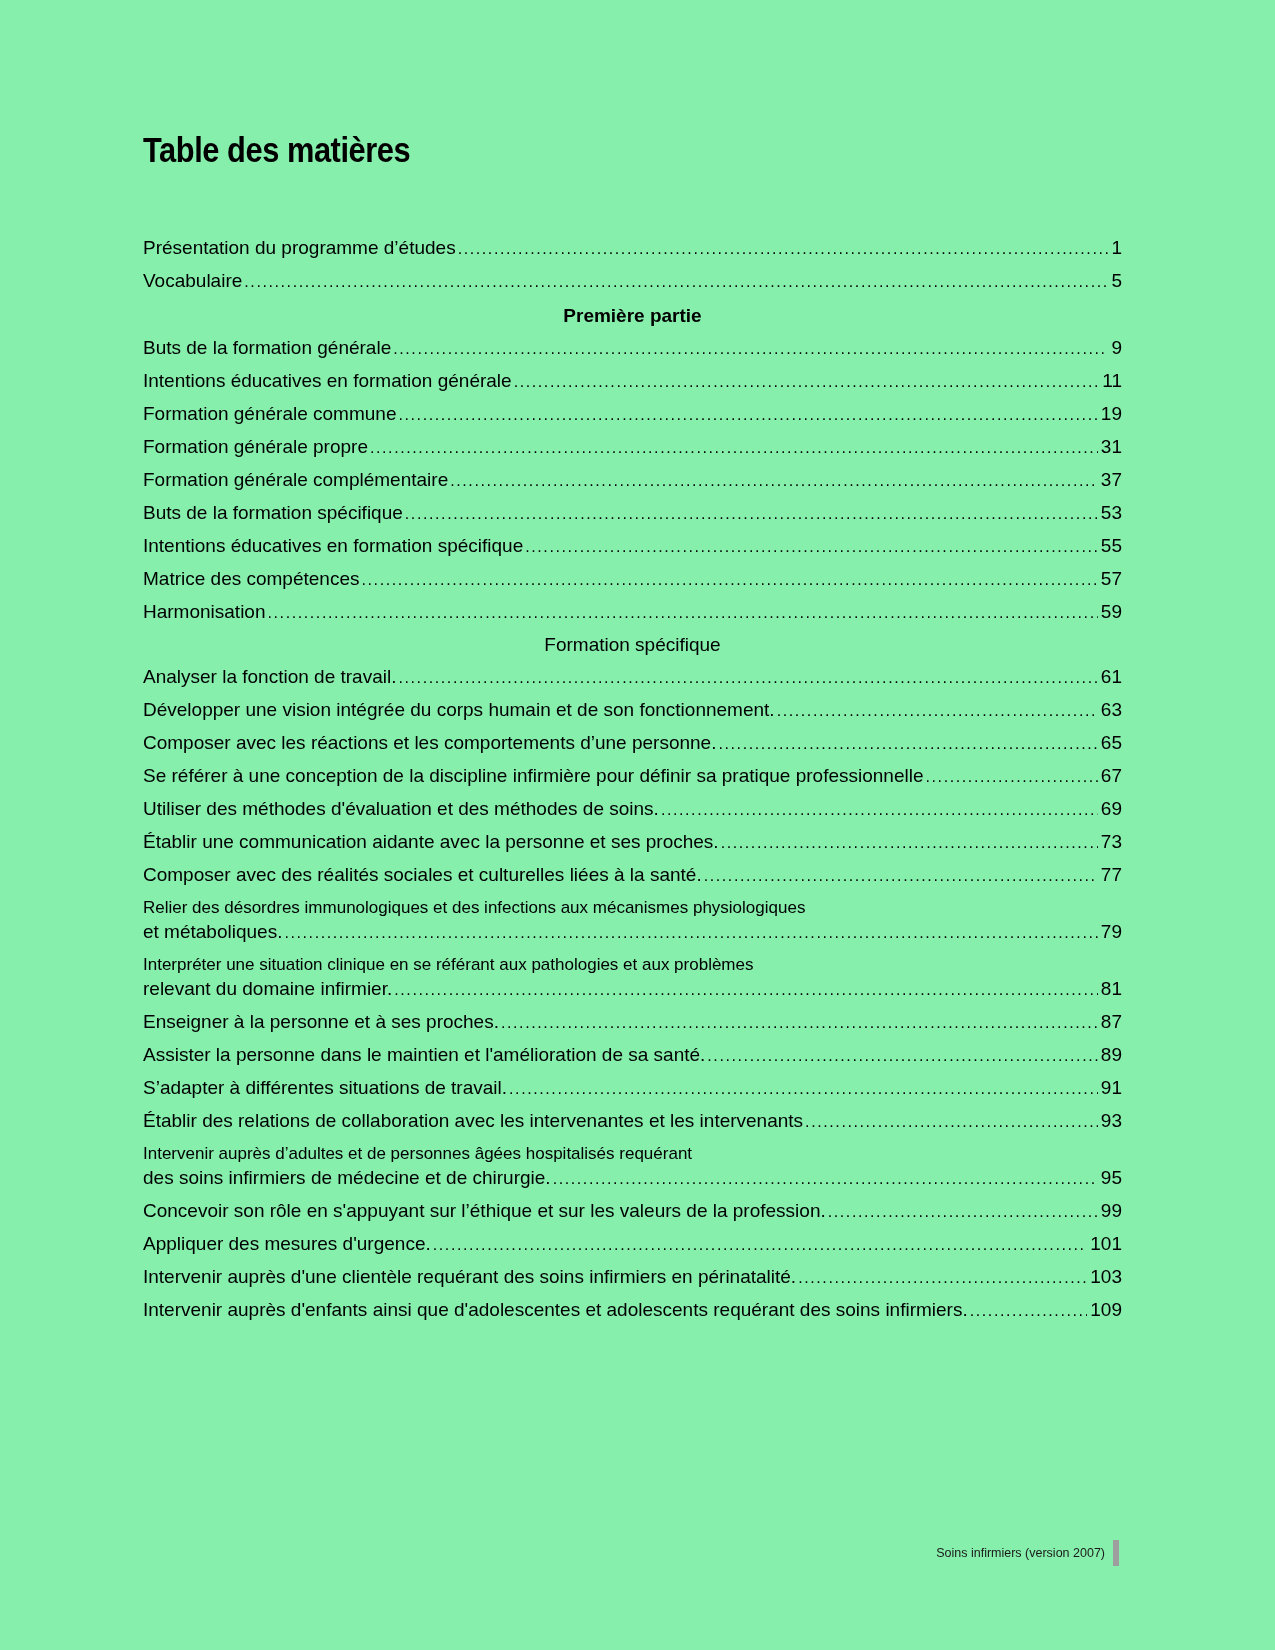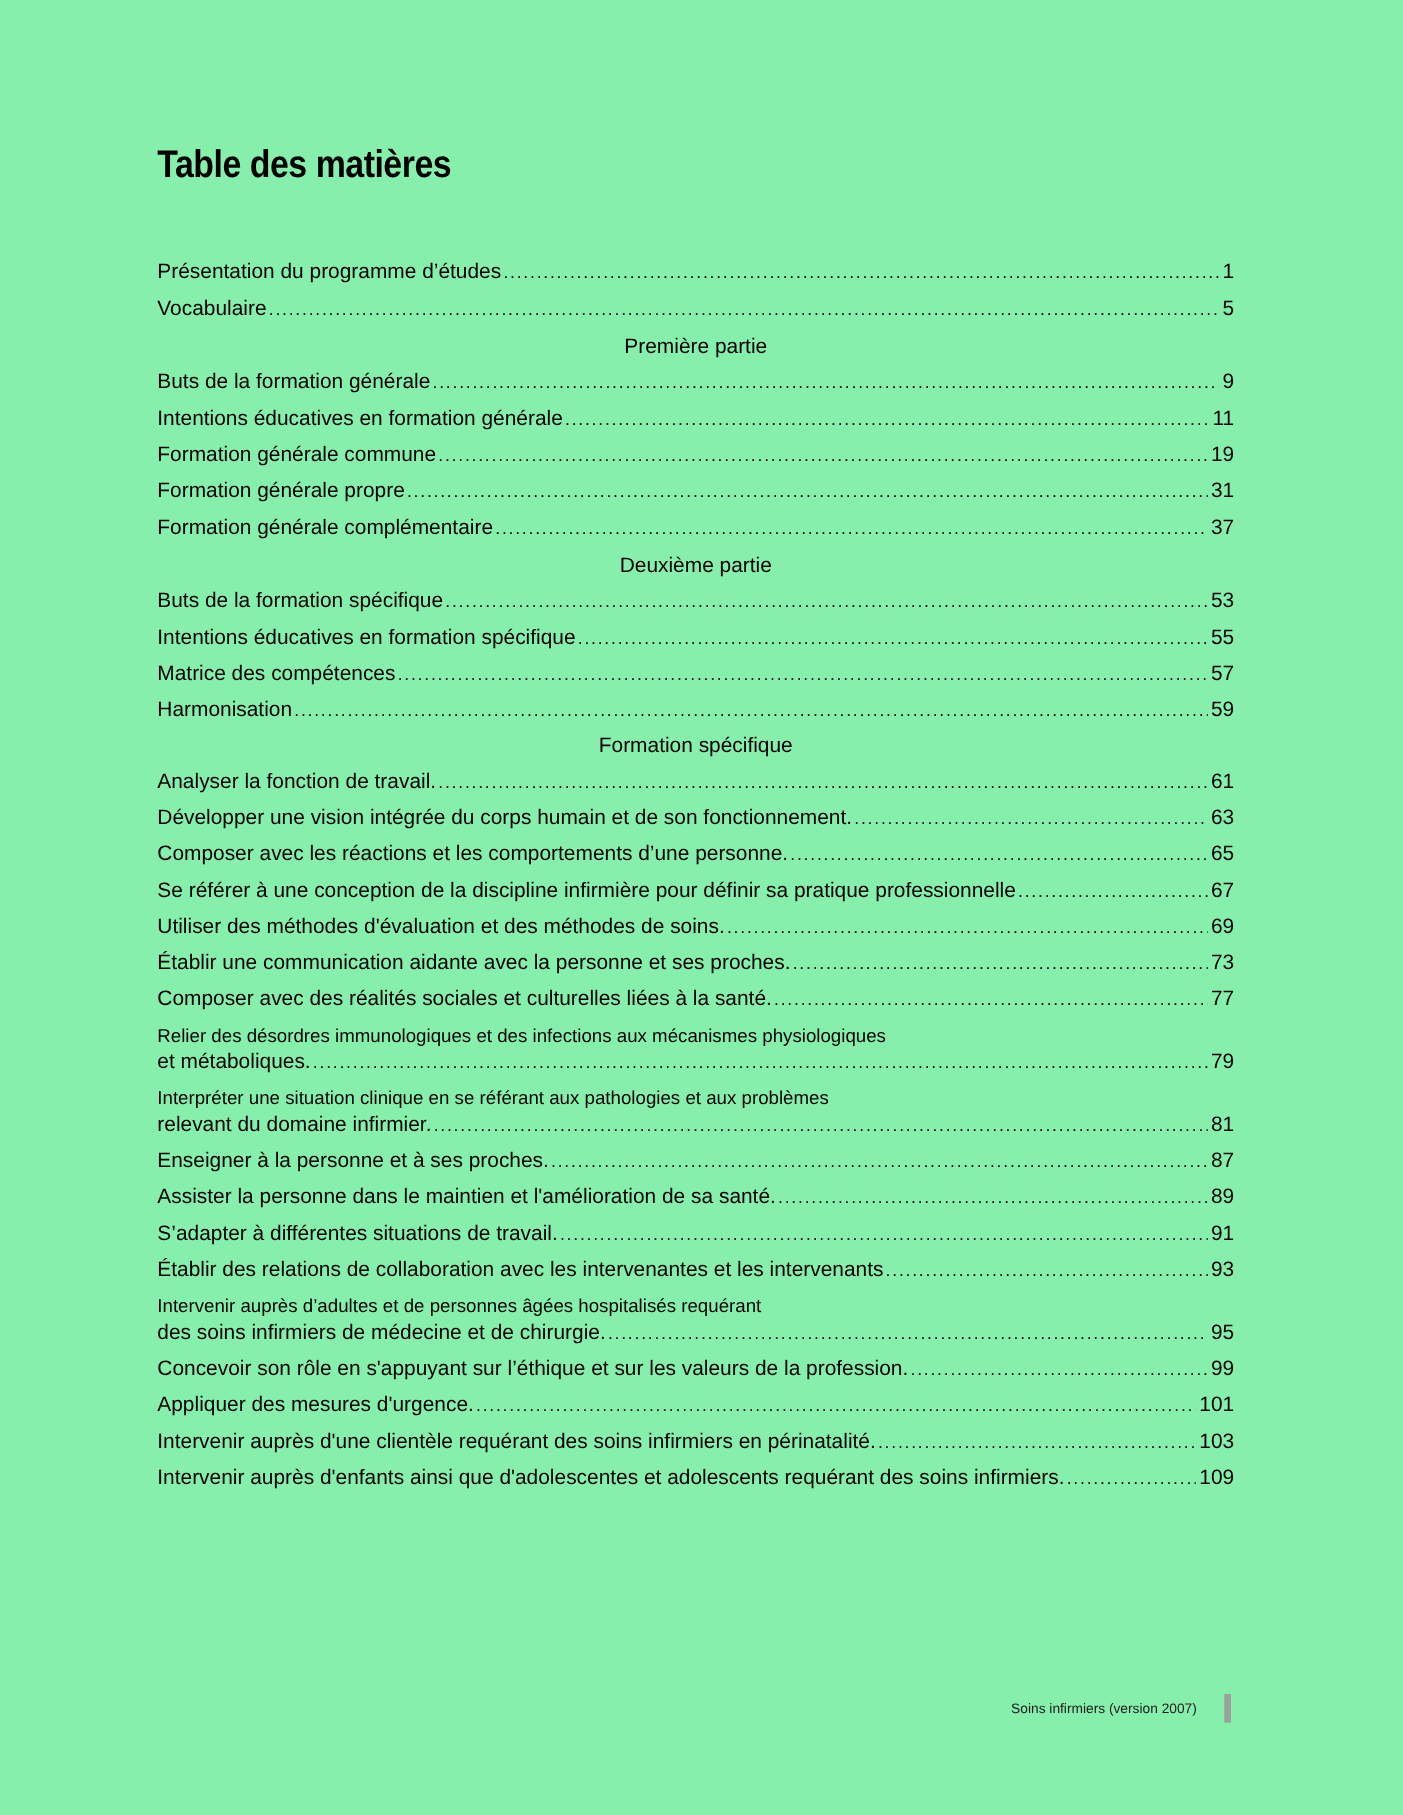--- a/index.html
+++ b/index.html
@@ -53,36 +53,36 @@
   .leader::after {
     content: "..................................................................................................................................................................................................................................................................................................";
     font-size: 16px;
     letter-spacing: 1.6px;
   }
   .pg {
     flex: 0 0 auto;
     white-space: nowrap;
   }
   .row.header {
-    font-weight: normal;
+    font-weight: bold;
     margin-top: 10px;
   }
   .entry2 .line1 {
     font-size: 17px;
     line-height: 24px;
     margin: 0;
     white-space: nowrap;
   }
   .footer {
     position: absolute;
     top: 1540px;
     right: 156px;
     display: flex;
     align-items: flex-start;
-    gap: 25px;
+    gap: 8px;
   }
   .footer-text {
     font-size: 12.5px;
     line-height: 26px;
     color: #1a1a1a;
   }
   .footer-bar {
     display: inline-block;
     width: 6px;
     height: 26px;
@@ -136,23 +136,20 @@
       <span class="leader"></span>
       <span class="pg">31</span>
     </div>
 
     <div class="row">
       <span class="lbl">Formation générale complémentaire</span>
       <span class="leader"></span>
       <span class="pg">37</span>
     </div>
 
-    <div class="row header">
-      <span class="lbl">Deuxième partie</span>
-    </div>
 
     <div class="row">
       <span class="lbl">Buts de la formation spécifique</span>
       <span class="leader"></span>
       <span class="pg">53</span>
     </div>
 
     <div class="row">
       <span class="lbl">Intentions éducatives en formation spécifique</span>
       <span class="leader"></span>

